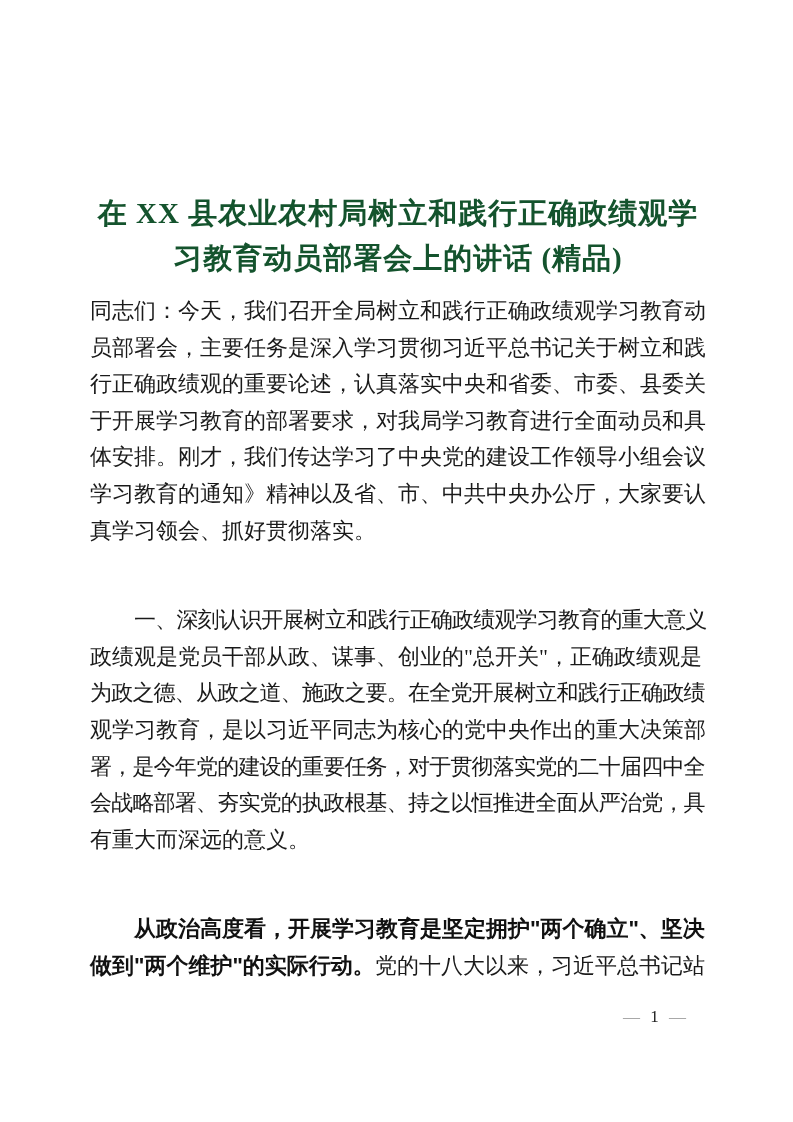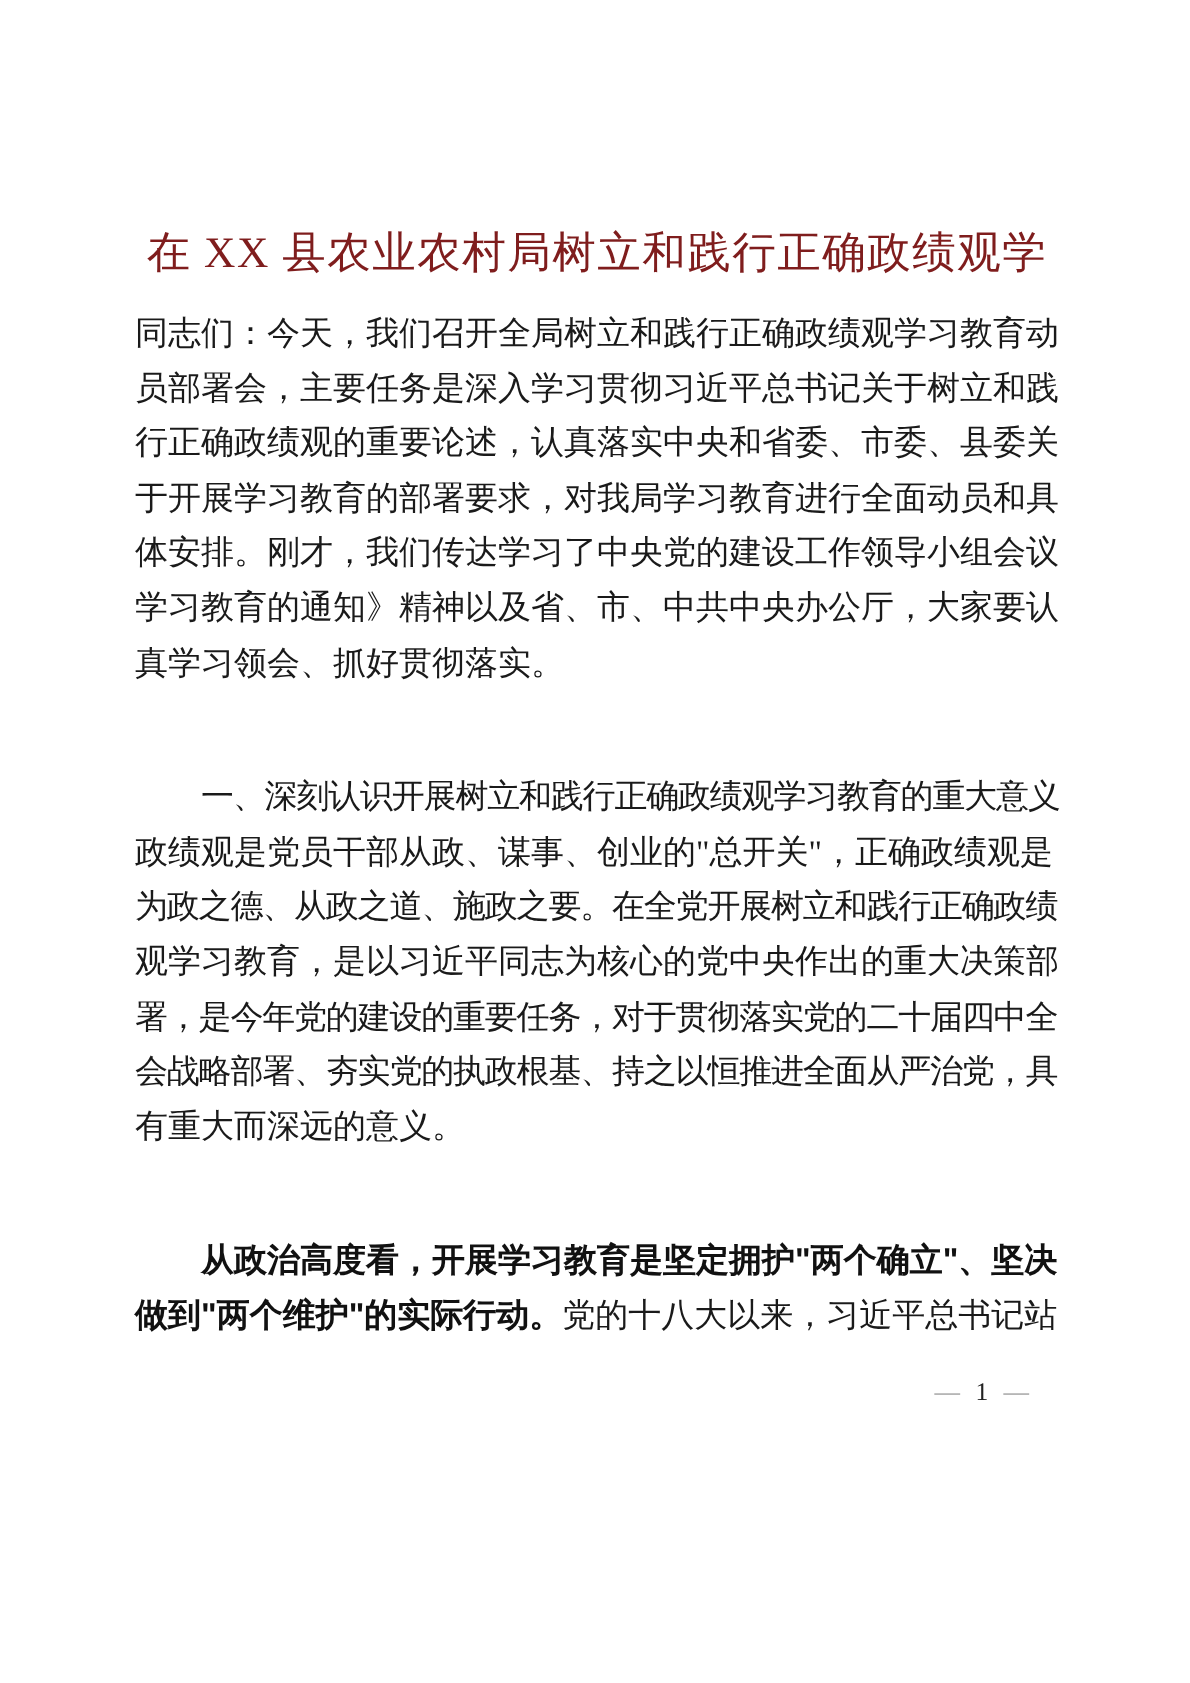--- a/index.html
+++ b/index.html
@@ -19,23 +19,24 @@
     box-sizing: border-box;
     padding: 147px 87px 0 90px;
   }
   .content { width: 616px; }
 
   .doc-title {
     width: 616px;
     text-align: center;
     font-size: 29px;
     line-height: 45px;
-    font-weight: 400;
-    color: #7f1d1d;
+    font-weight: 700;
+    color: #14532d;
     letter-spacing: 1px;
+    margin-top: 44px;
   }
   .doc-title .t-line { white-space: nowrap; }
 
   .doc-body { margin-top: 12px; }
 
   .paragraph { margin: 0; }
   .paragraph.gap { margin-top: 53px; }
 
   .line {
     white-space: nowrap;
@@ -65,20 +66,21 @@
   .page-number .num  { color: #222222; }
 </style>
 </head>
 <body>
 
 <div class="page">
   <div class="content">
 
     <div class="doc-title">
       <div class="t-line">在 XX 县农业农村局树立和践行正确政绩观学</div>
+      <div class="t-line">习教育动员部署会上的讲话 (精品)</div>
     </div>
 
     <div class="doc-body">
         <div class="paragraph">
           <div class="line"><span class="seg-regular">同志们：今天，我们召开全局树立和践行正确政绩观学习教育动</span></div>
           <div class="line"><span class="seg-regular">员部署会，主要任务是深入学习贯彻习近平总书记关于树立和践</span></div>
           <div class="line"><span class="seg-regular">行正确政绩观的重要论述，认真落实中央和省委、市委、县委关</span></div>
           <div class="line"><span class="seg-regular">于开展学习教育的部署要求，对我局学习教育进行全面动员和具</span></div>
           <div class="line"><span class="seg-regular">体安排。刚才，我们传达学习了中央党的建设工作领导小组会议</span></div>
           <div class="line"><span class="seg-regular">学习教育的通知》精神以及省、市、中共中央办公厅，大家要认</span></div>

